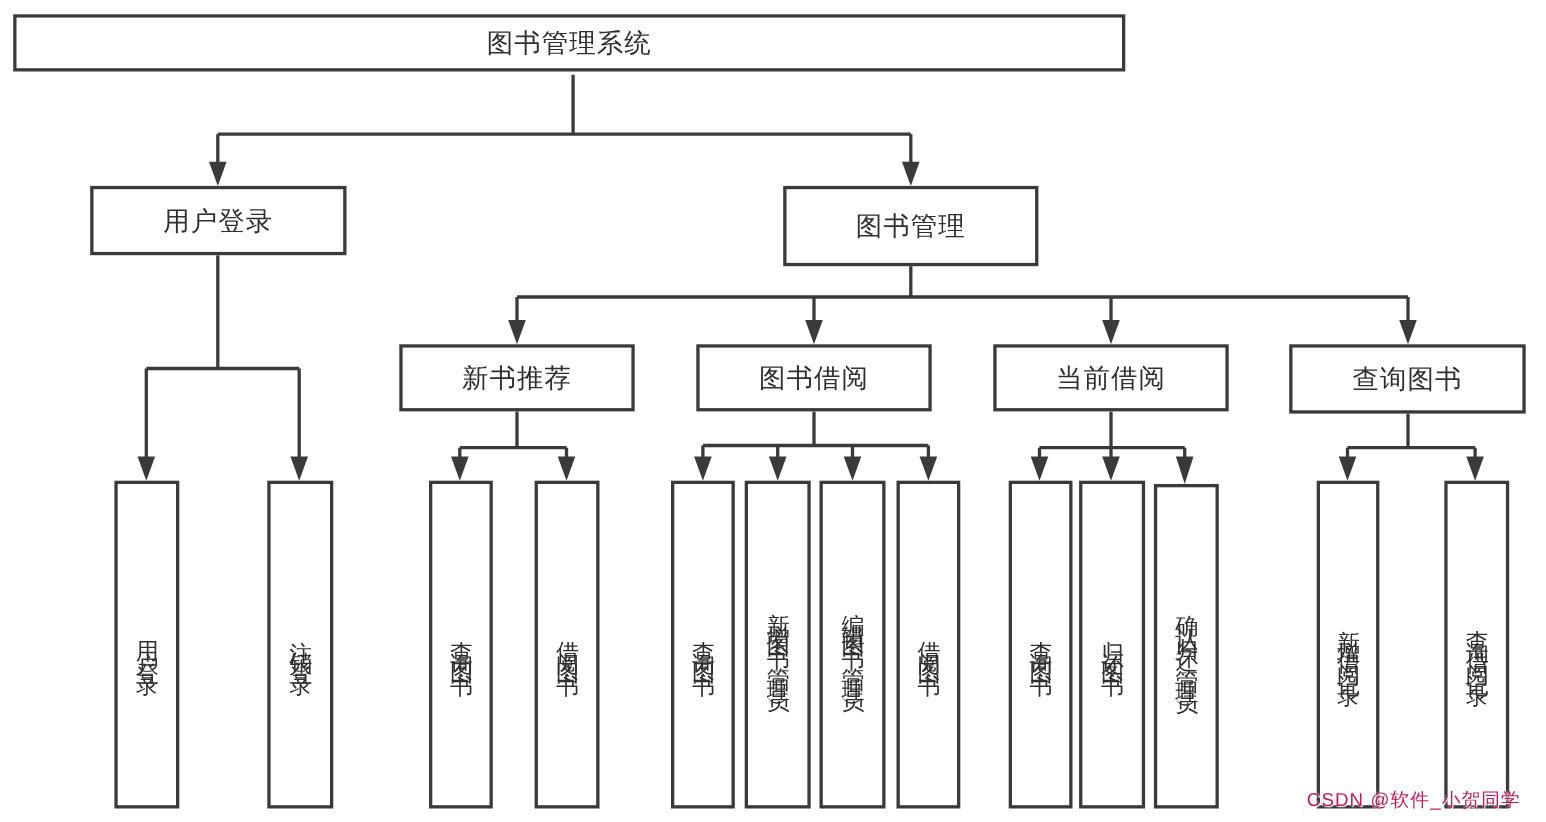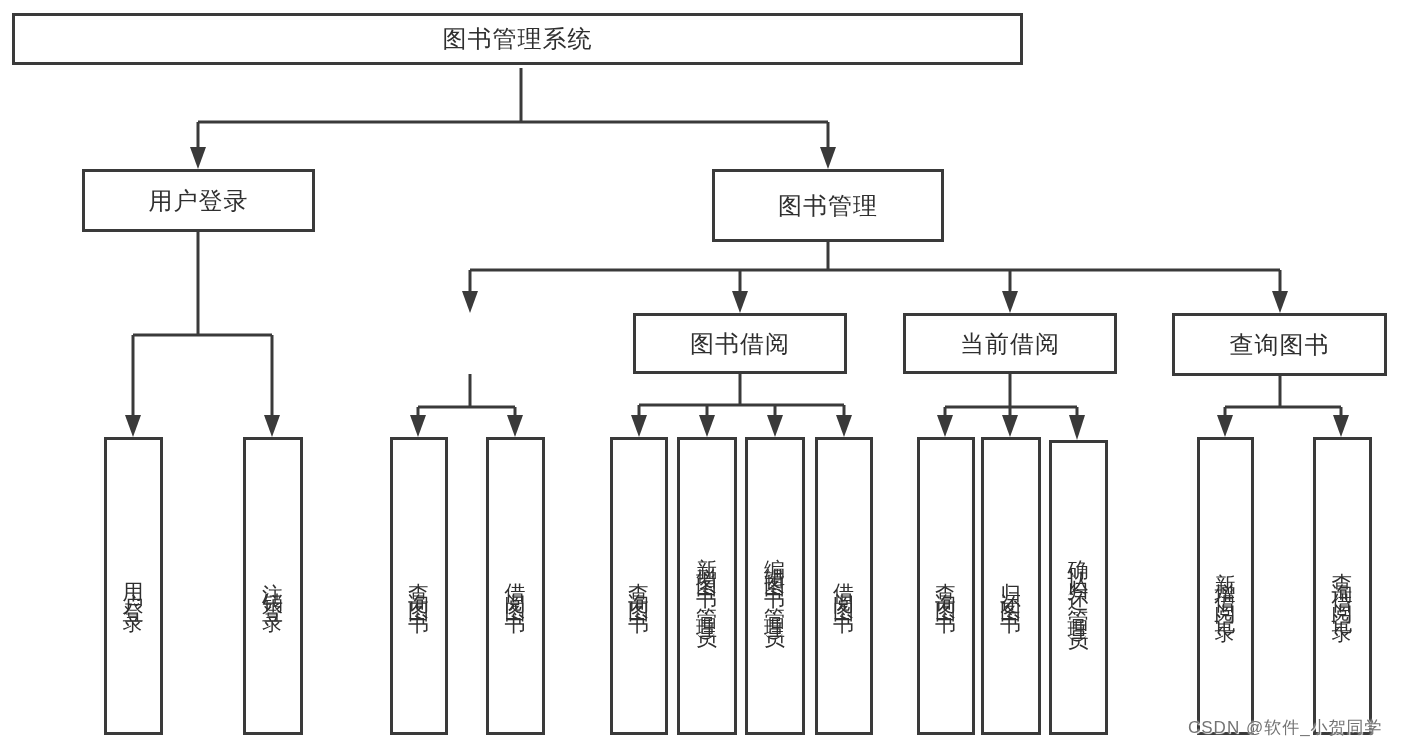--- a/index.html
+++ b/index.html
@@ -43,21 +43,21 @@
     text-orientation: mixed;
     letter-spacing: 10px;
     line-height: 1;
   }
   .watermark {
     position: absolute;
     left: 1188px;
     top: 716px;
     z-index: 3;
     font-size: 17px;
-    color: #737373;
+    color: #be185d;
     letter-spacing: 1px;
     white-space: nowrap;
     text-shadow: 0 0 2px #ffffff, 1px 1px 1px #ffffff;
   }
 </style>
 </head>
 <body>
 
 <div class="canvas">
 
@@ -128,20 +128,21 @@
       <polygon points="1217,415 1233,415 1225,437"></polygon>
       <polygon points="1333,415 1349,415 1341,437"></polygon>
     </g>
   </svg>
 
   <div class="box h" style="left:12px; top:13px; width:1011px; height:52px">图书管理系统</div>
 
   <div class="box h" style="left:82px; top:169px; width:233px; height:63px">用户登录</div>
   <div class="box h" style="left:712px; top:169px; width:232px; height:73px">图书管理</div>
 
+  <div class="box h" style="left:363px; top:313px; width:214px; height:61px">新书推荐</div>
   <div class="box h" style="left:633px; top:313px; width:214px; height:61px">图书借阅</div>
   <div class="box h" style="left:903px; top:313px; width:214px; height:61px">当前借阅</div>
   <div class="box h" style="left:1172px; top:313px; width:215px; height:63px">查询图书</div>
 
   <div class="box v" style="left:104px; top:437px; width:59px; height:298px">用户登录</div>
   <div class="box v" style="left:243px; top:437px; width:60px; height:298px">注销登录</div>
 
   <div class="box v" style="left:390px; top:437px; width:58px; height:298px">查询图书</div>
   <div class="box v" style="left:486px; top:437px; width:59px; height:298px">借阅图书</div>
 

